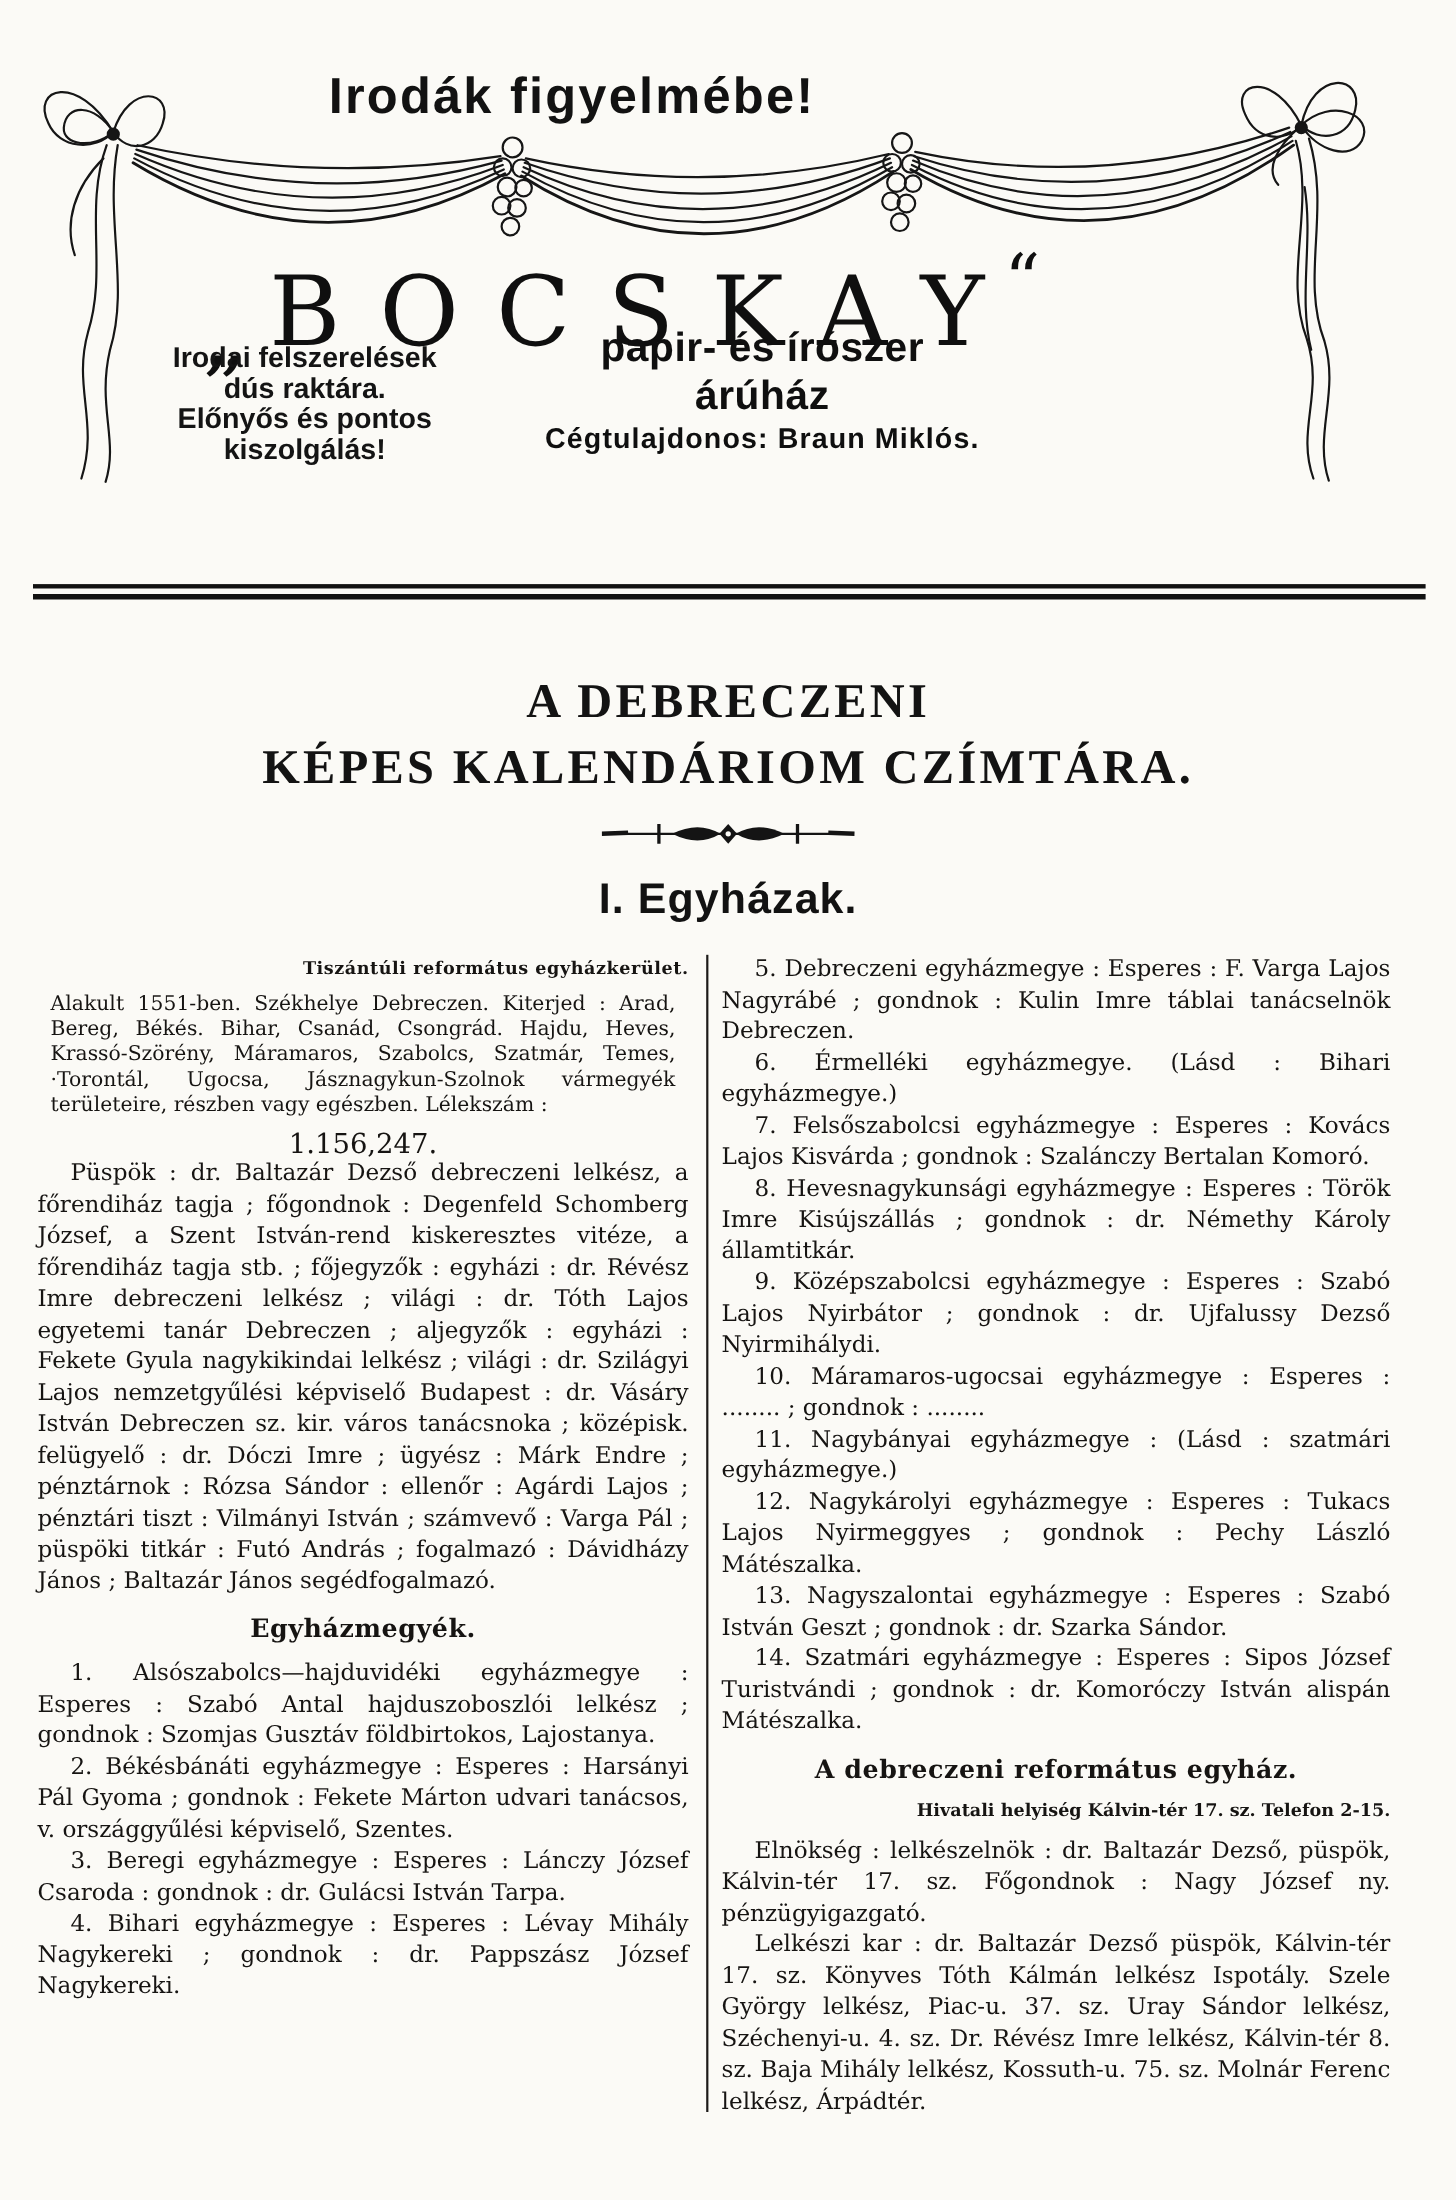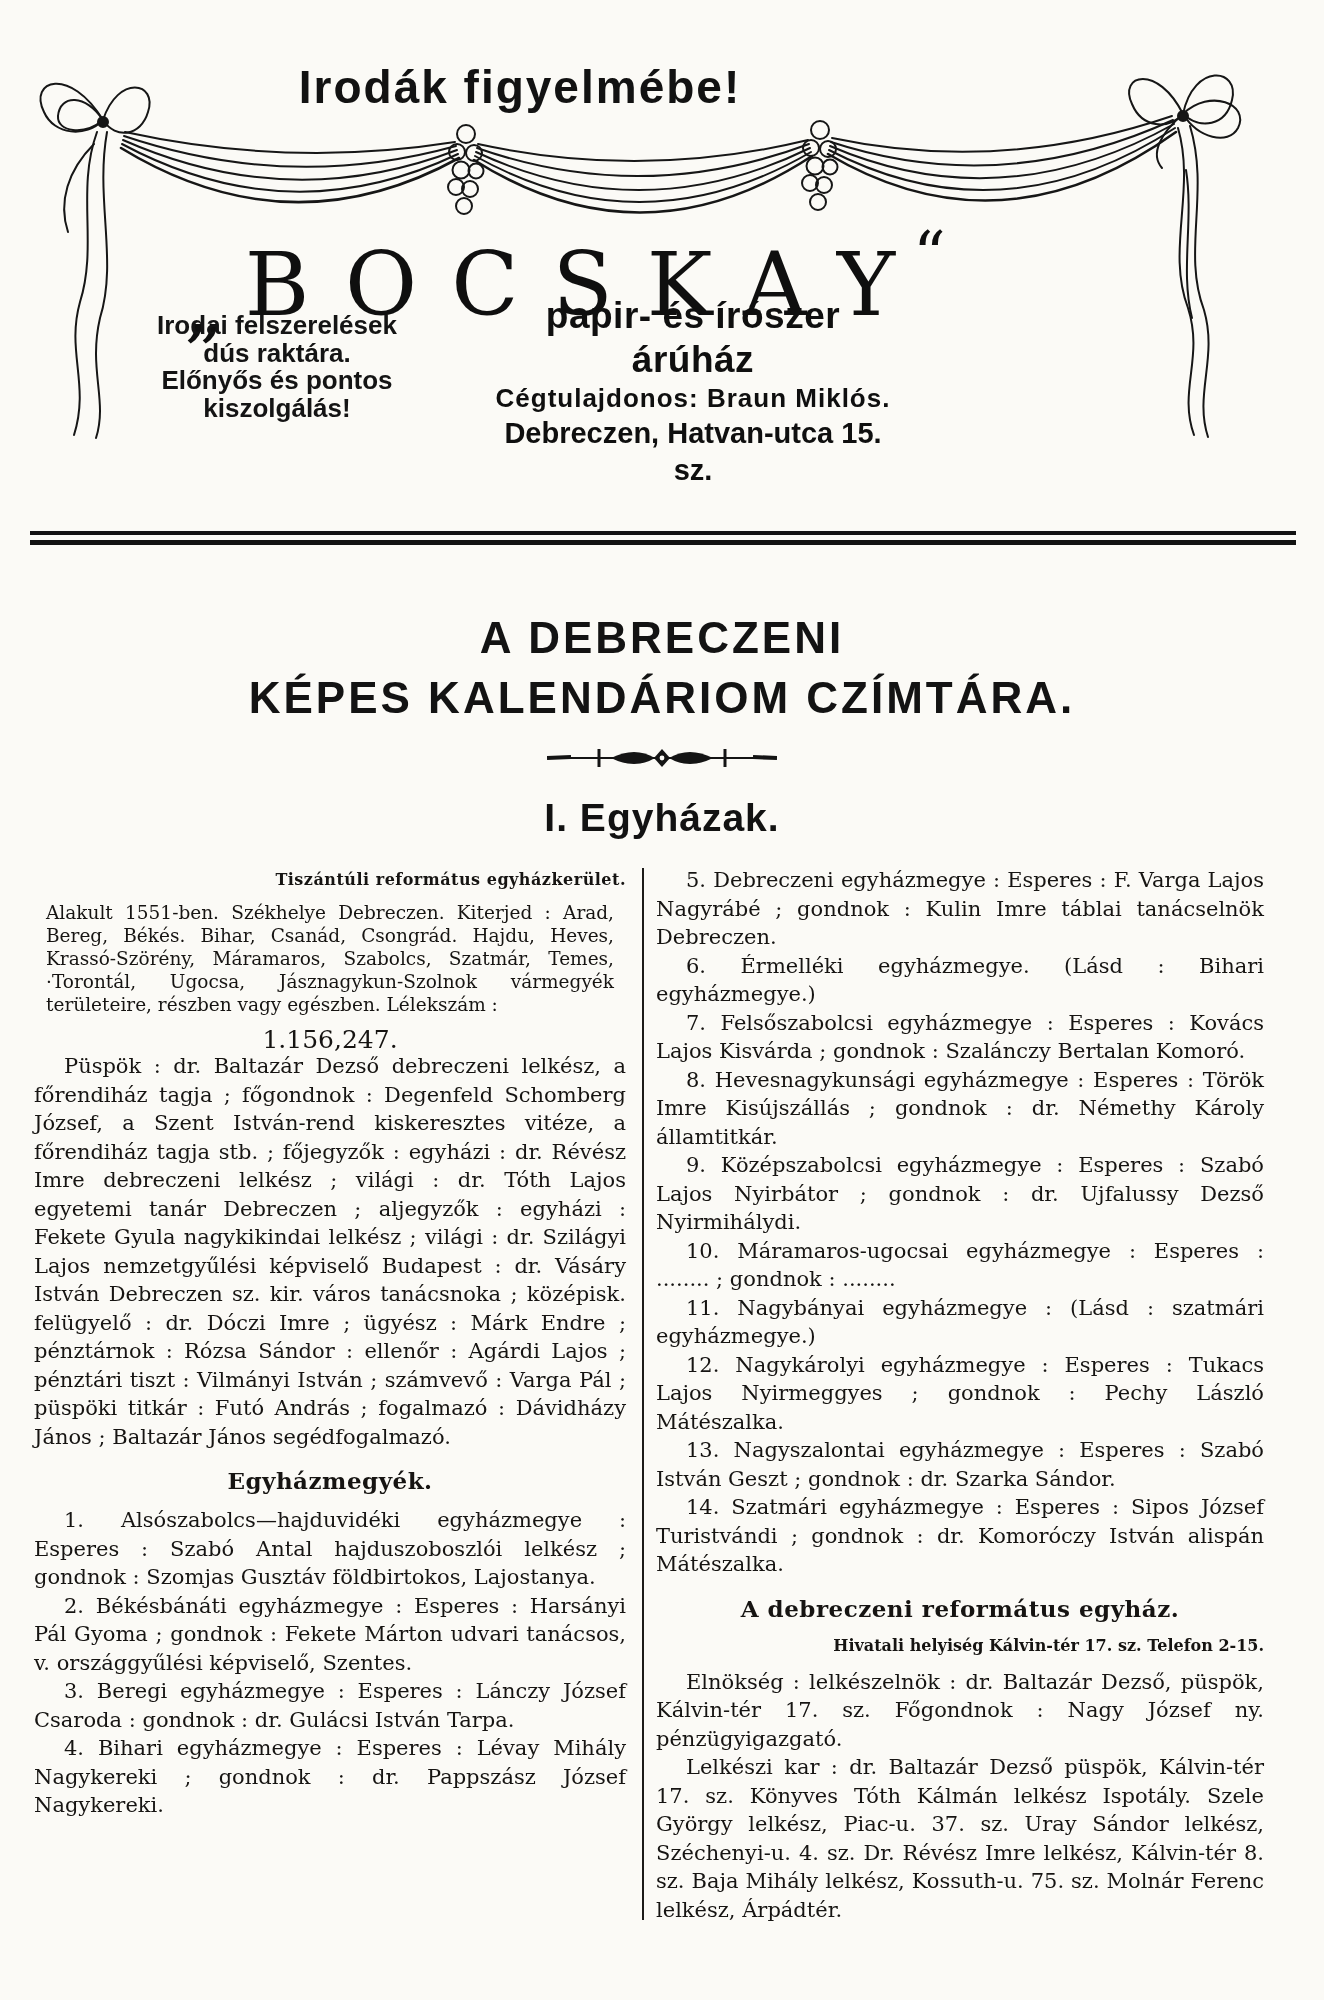--- a/index.html
+++ b/index.html
@@ -48,21 +48,21 @@
   .ad-right .l2 { font-size: 26px; line-height: 33px; letter-spacing: 1px; }
   .ad-right .l3 { font-size: 29px; line-height: 37px; }
 
   .double-rule { position: absolute; top: 531px; left: 30px; right: 28px; }
   .rule-line { height: 4px; background: #121212; }
   .rule-line + .rule-line { margin-top: 5px; height: 5px; }
 
   
   .title-block {
     margin-top: 56px; text-align: center;
-    font-family: Liberation Sans, sans-serif; font-weight: 600;
+    font-family: Liberation Serif, serif; font-weight: 600;
     font-size: 44px; line-height: 60px; letter-spacing: 3px;
     color: #131313;
   }
   .ornament { display: block; margin: 16px auto 0 auto; }
   .section-heading {
     margin-top: 24px; text-align: center;
     font-family: "Liberation Sans", sans-serif; font-weight: 800;
     font-size: 39px; color: #121212; letter-spacing: 1px;
   }
 
@@ -179,21 +179,20 @@
   <div class="ad-left">
     <div>Irodai felszerelések</div>
     <div>dús raktára.</div>
     <div>Előnyős és pontos</div>
     <div>kiszolgálás!</div>
   </div>
 
   <div class="ad-right">
     <div class="l1">papir- és írószer árúház</div>
     <div class="l2">Cégtulajdonos: Braun Miklós.</div>
-    <div class="l3">Debreczen, Hatvan-utca 15. sz.</div>
   </div>
 
   <div class="double-rule">
     <div class="rule-line"></div>
     <div class="rule-line"></div>
   </div>
 </div>
 
 <div class="title-block">
   <div>A DEBRECZENI</div>

